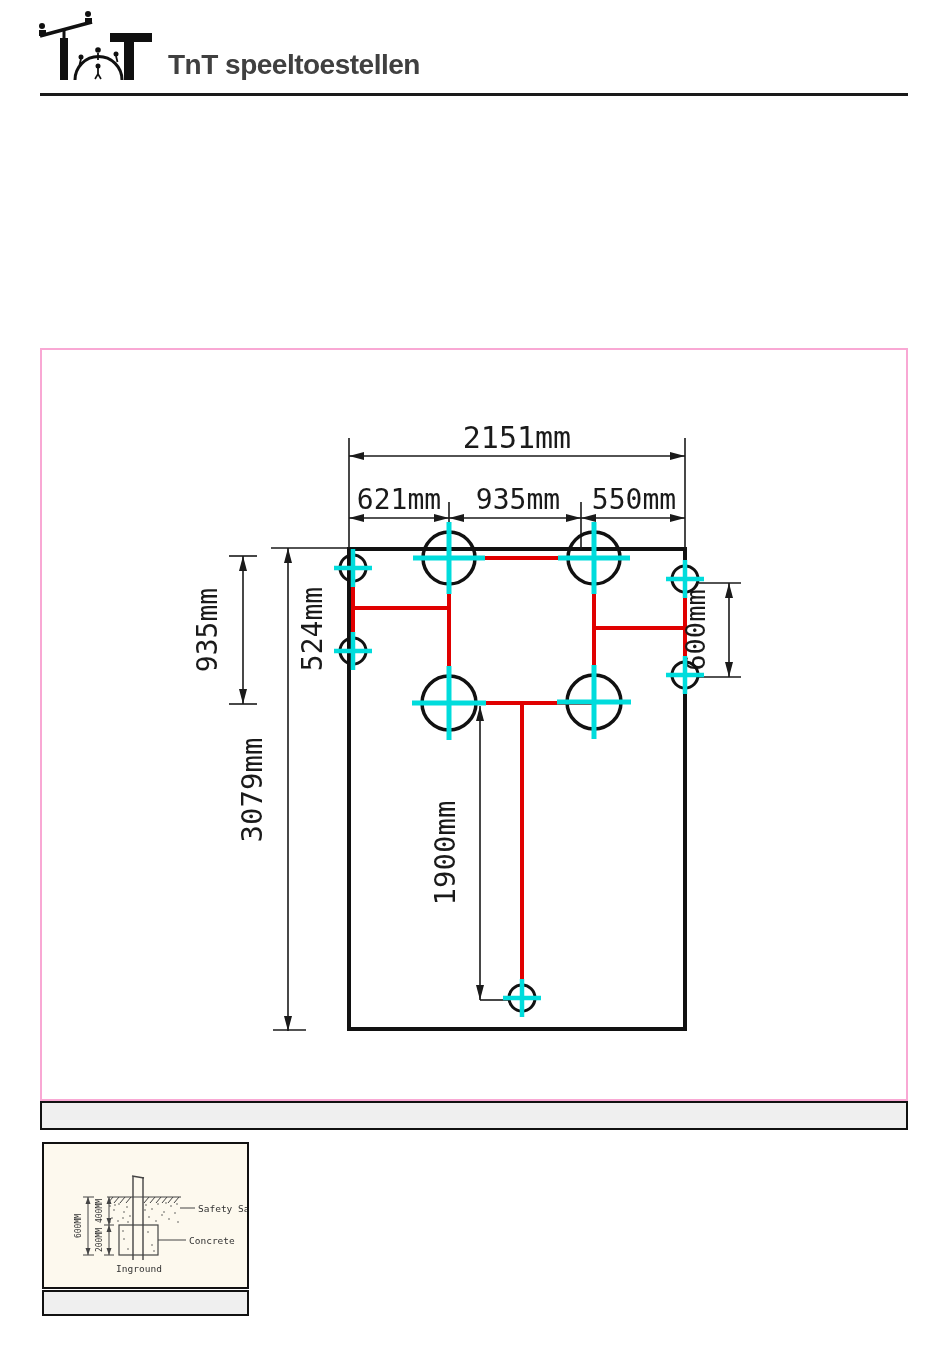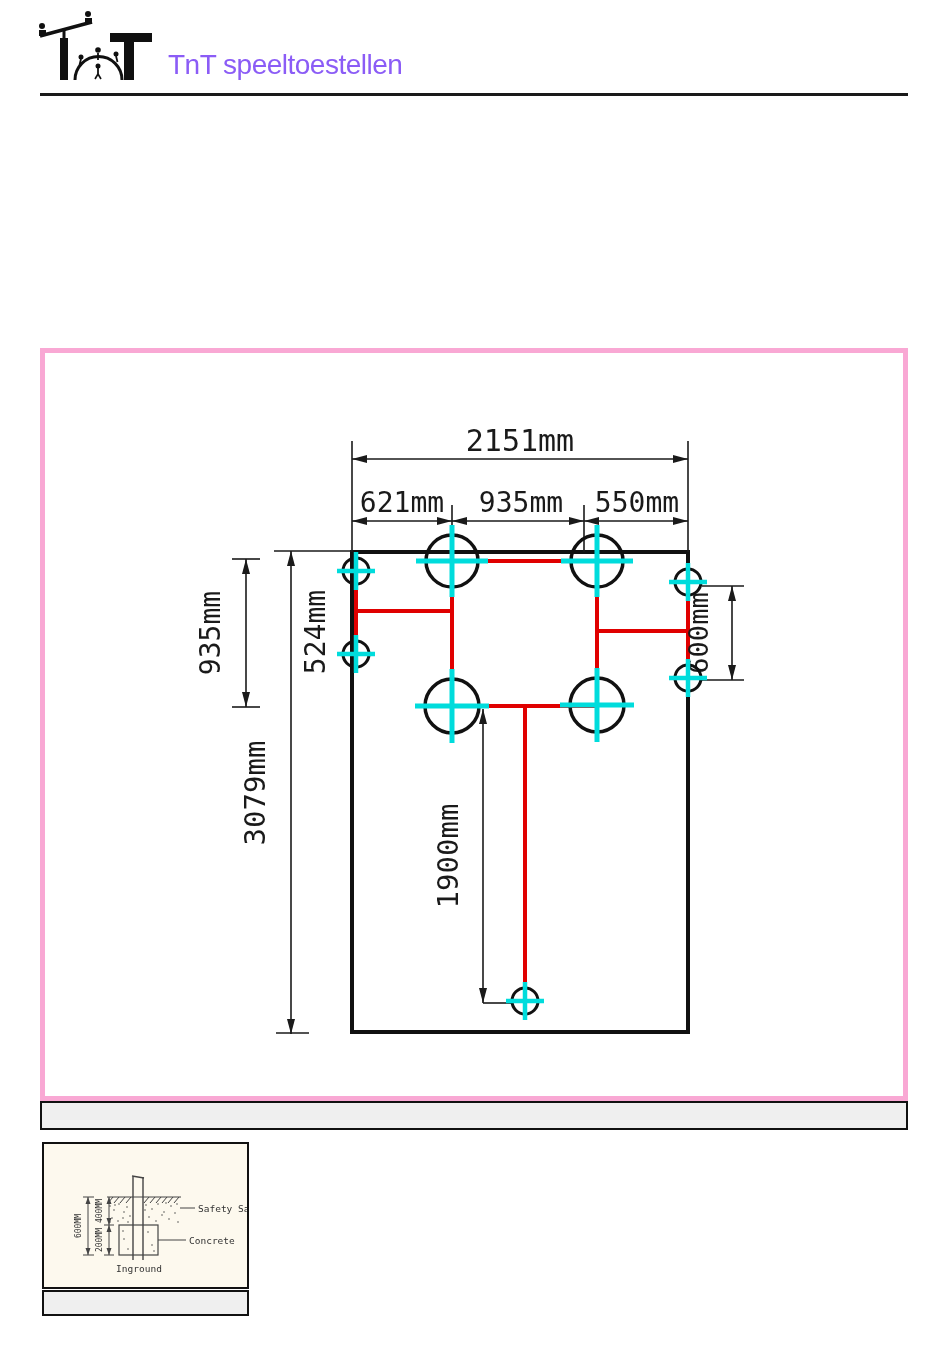--- a/index.html
+++ b/index.html
@@ -3,27 +3,27 @@
 <meta charset="utf-8">
 <style>
   html,body{margin:0;padding:0;}
   body{
     width:950px;height:1369px;position:relative;background:#ffffff;
     font-family:"Liberation Sans", sans-serif;overflow:hidden;
   }
   .abs{position:absolute;}
   
   #page-title{
-    left:168px;top:49px;font-size:28px;font-weight:normal;color:#8b5cf6;
+    left:168px;top:49px;font-size:28px;font-weight:bold;color:#404040;
     letter-spacing:-0.5px;
   }
   #header-rule{left:40px;top:93px;width:868px;height:3px;background:#1a1a1a;}
   
   #main-frame{
-    left:40px;top:348px;width:868px;height:753px;border:5px solid #f9a8d4;
+    left:40px;top:348px;width:868px;height:753px;border:2px solid #f9a8d4;
     background:#ffffff;box-sizing:border-box;
   }
   #main-band{
     left:40px;top:1101px;width:868px;height:29px;border:2px solid #111;
     background:#efefef;box-sizing:border-box;
   }
   
   #detail-frame{
     left:42px;top:1142px;width:207px;height:147px;border:2px solid #111;
     background:#fdf9ee;box-sizing:border-box;

